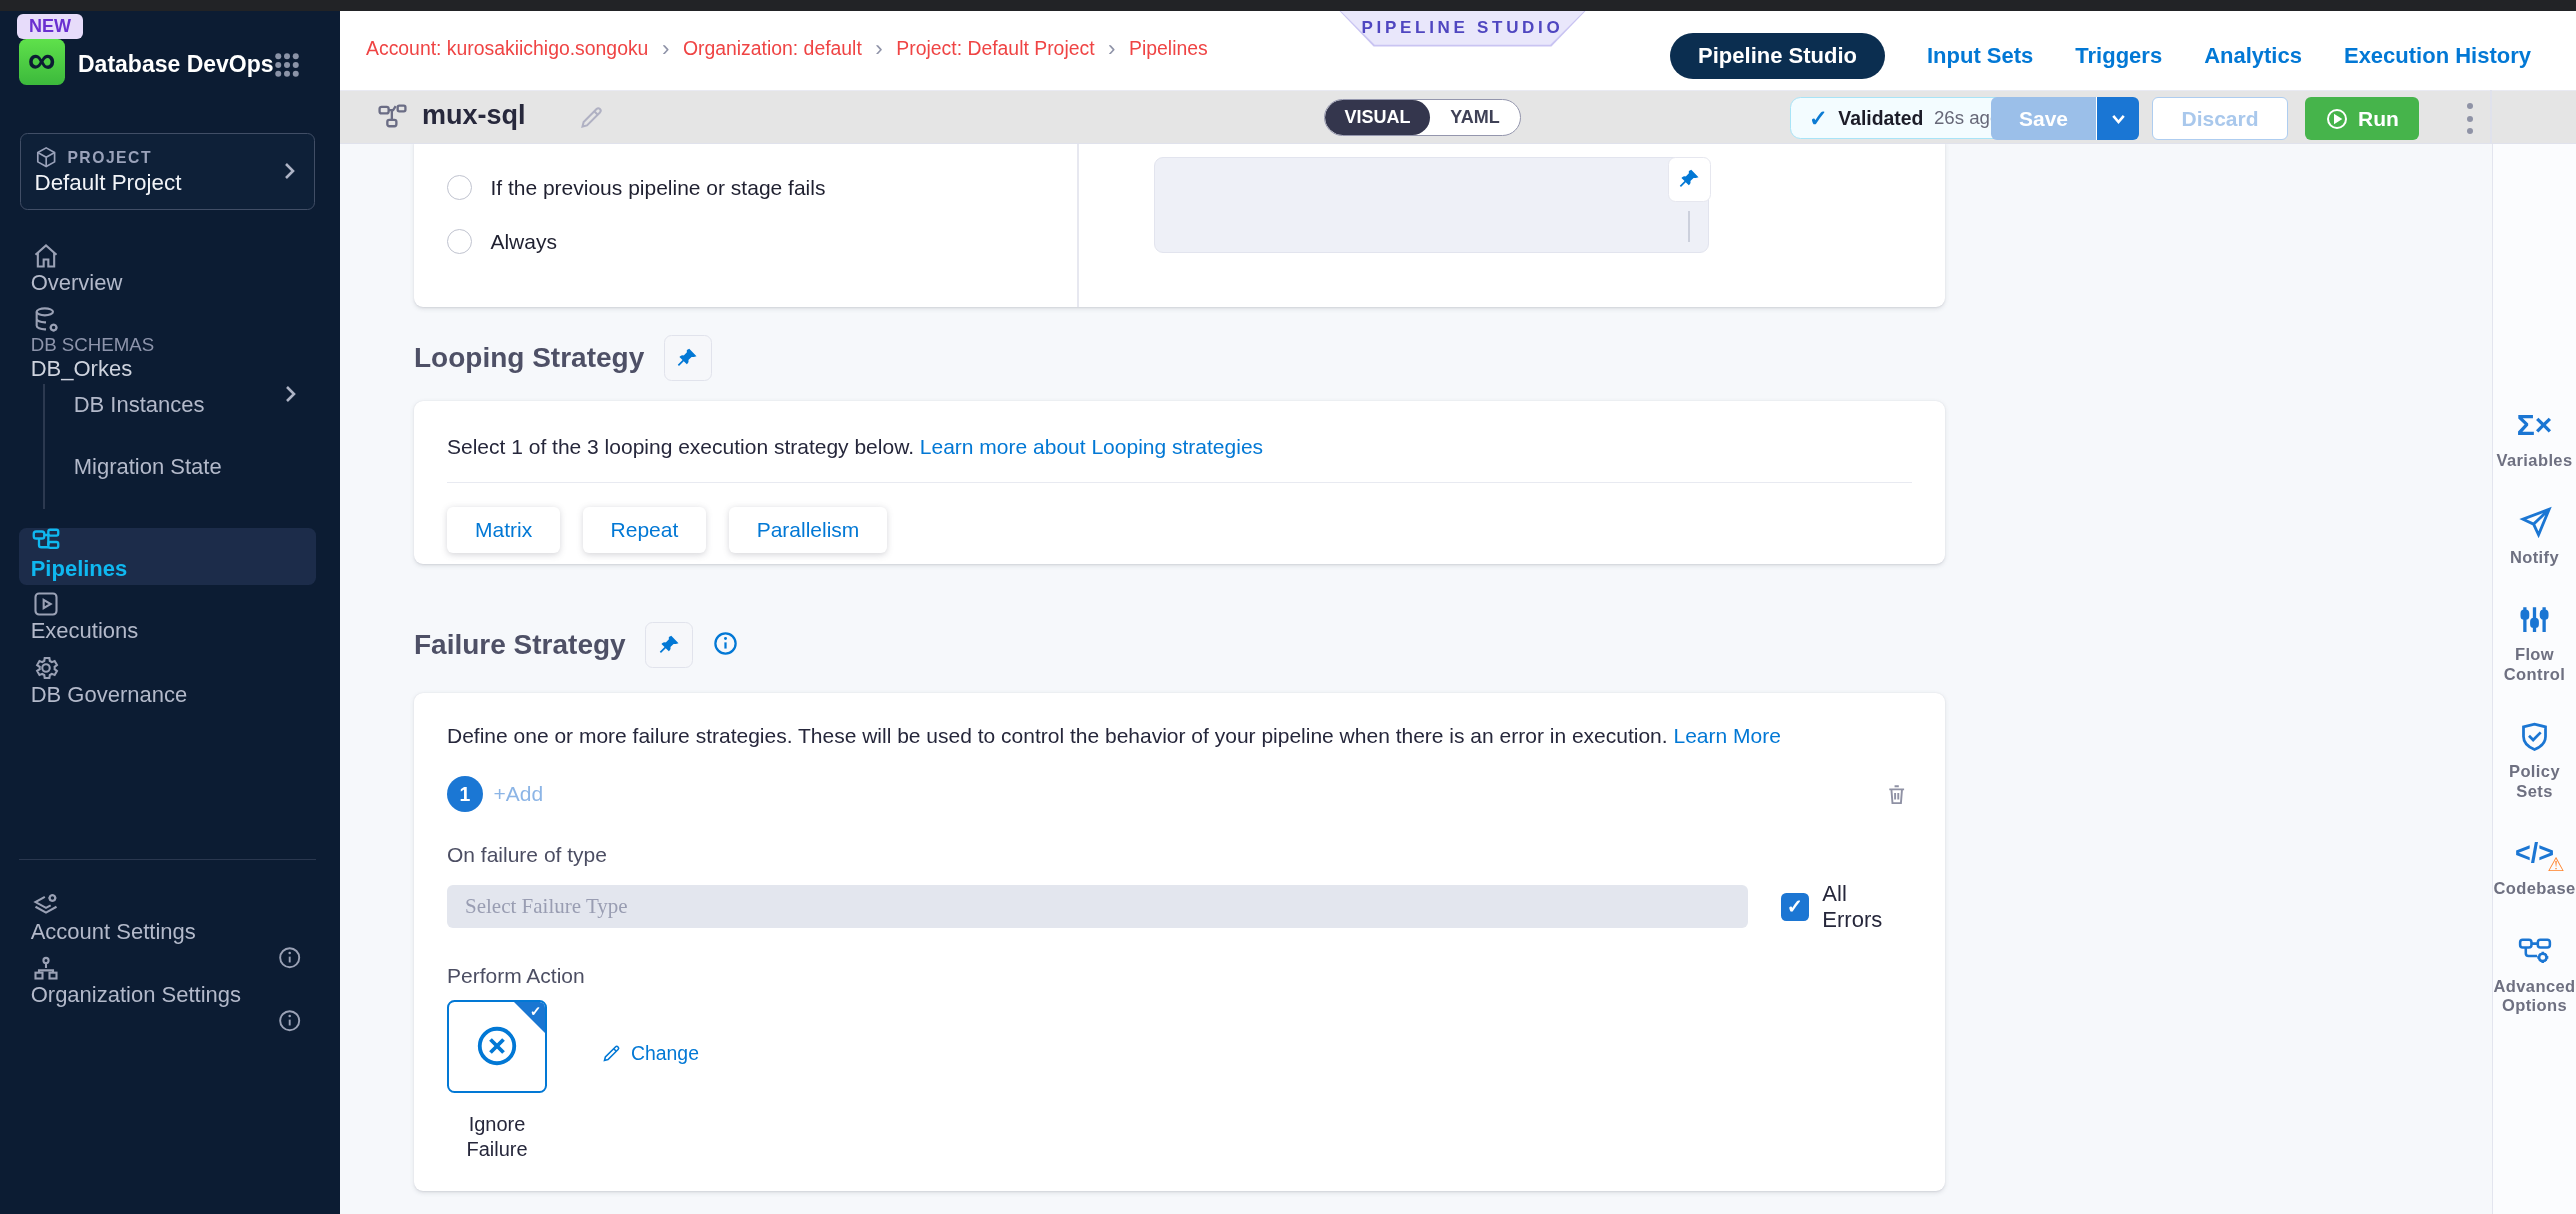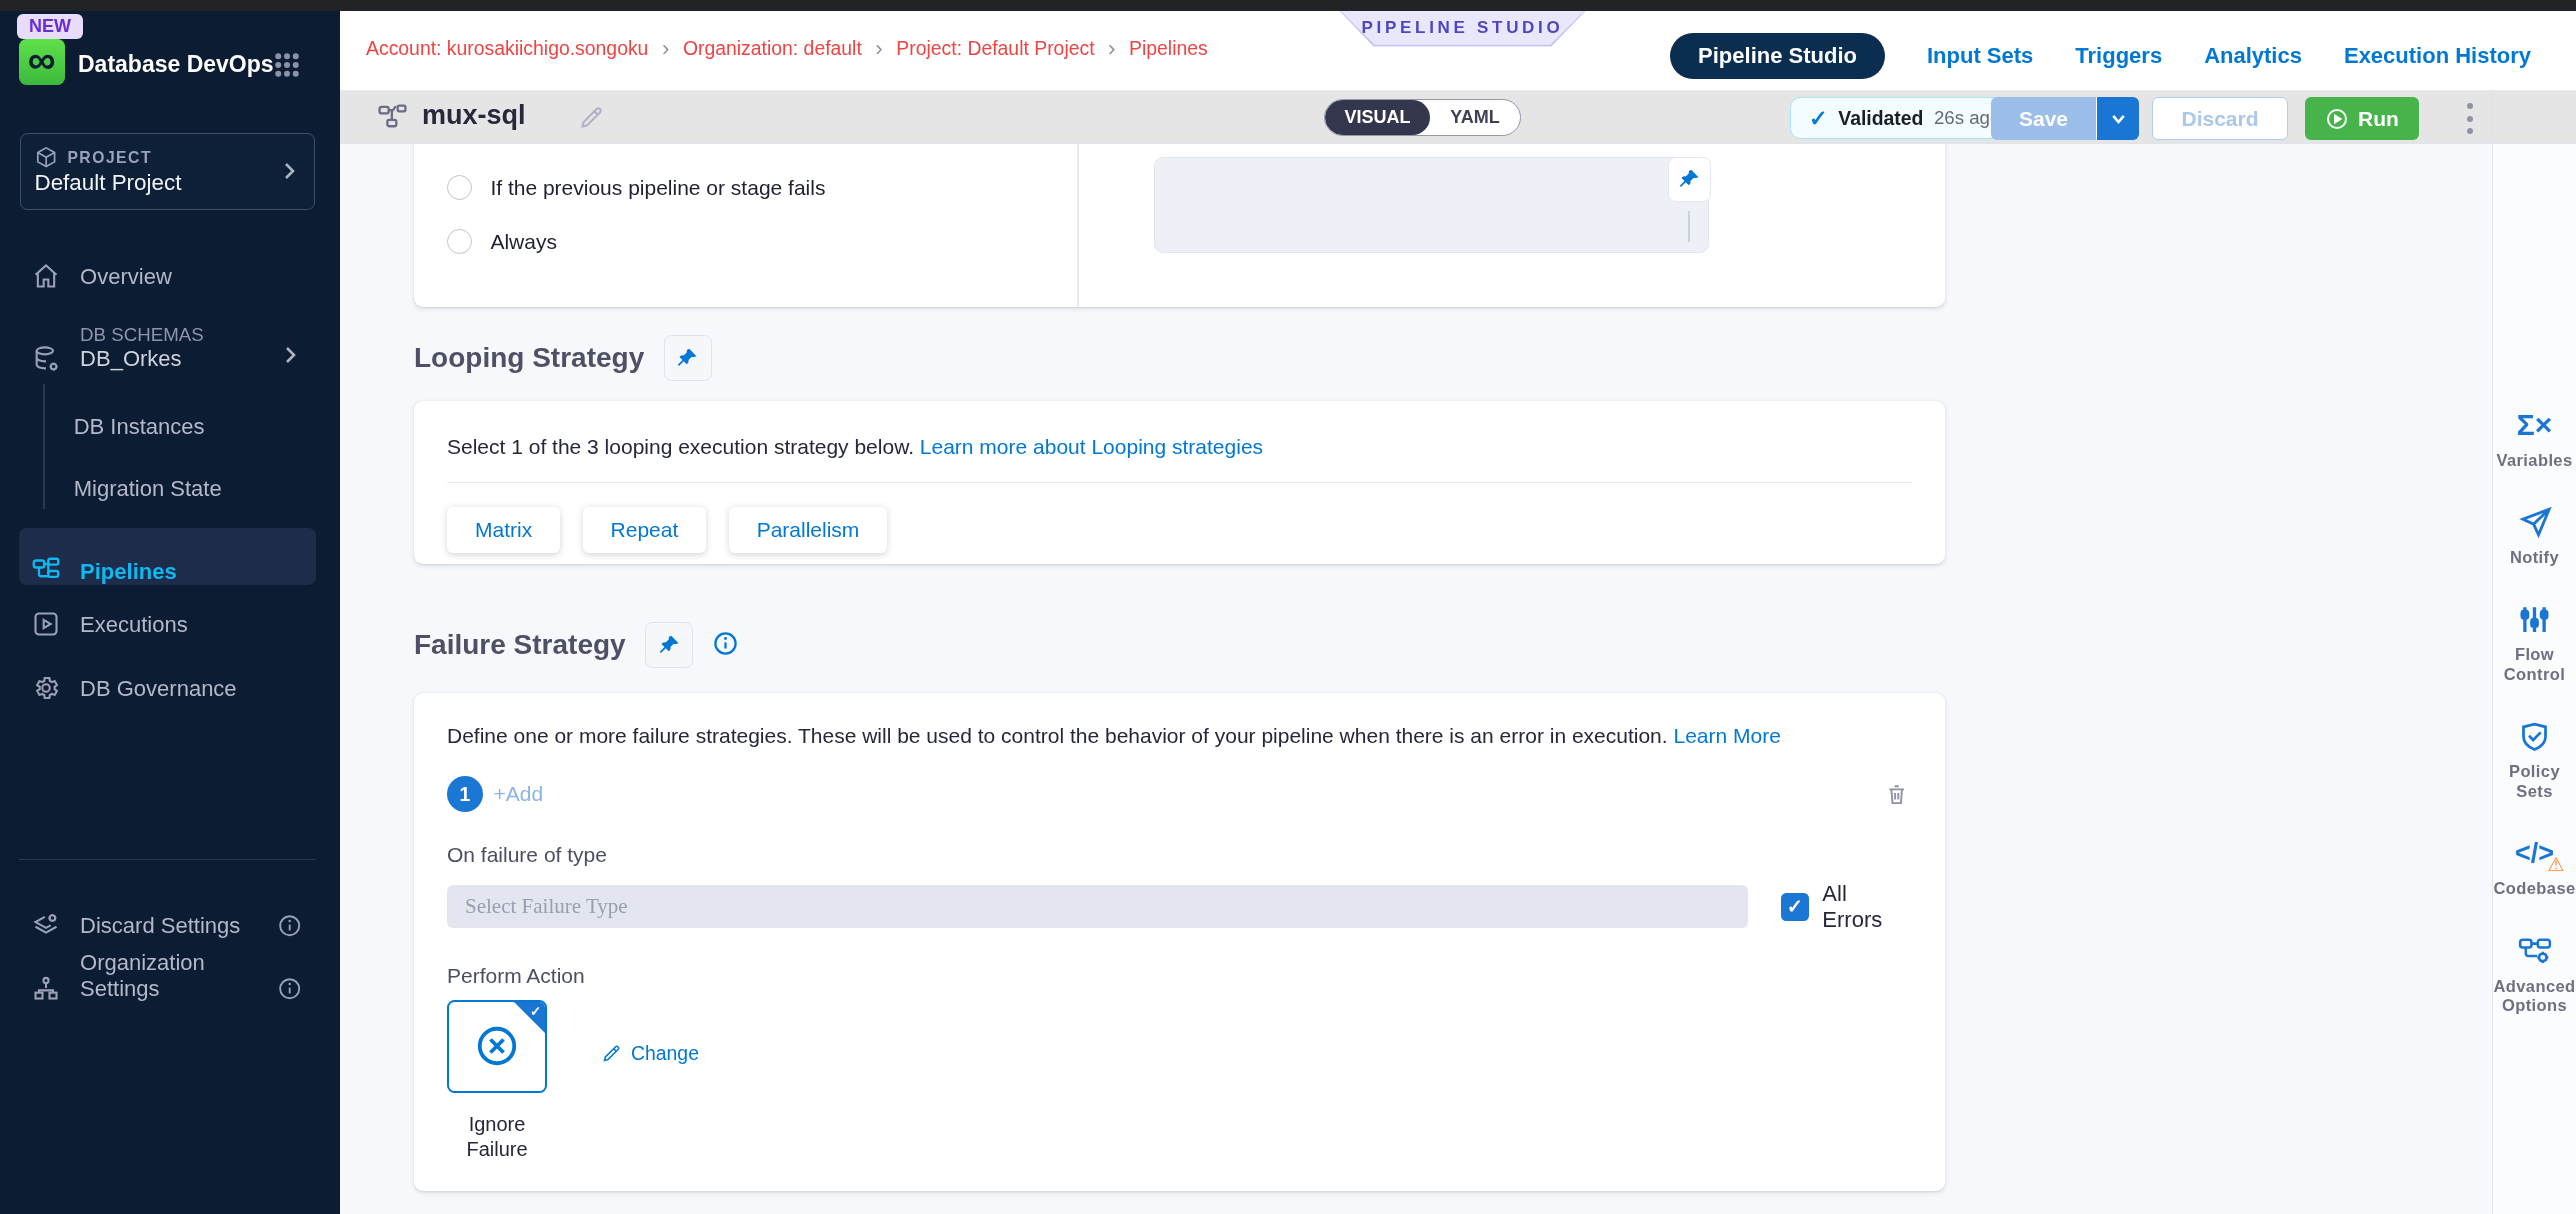--- a/index.html
+++ b/index.html
@@ -14,21 +14,21 @@
   .new-badge { position:absolute; left:17px; top:3px; background:#e7dcfa; color:#6a2fd0; font-size:18px; font-weight:bold; padding:2.2px 12px; border-radius:6px; z-index:2; }
   .logo { position:absolute; left:18.7px; top:28px; width:46px; height:46px; border-radius:7.5px; background:linear-gradient(180deg,#5fe14b,#3cb93c); display:flex; align-items:center; justify-content:center; }
   .logo span { color:#0c1c33; font-size:39px; font-weight:bold; line-height:1; margin-top:-4.5px; }
   .app-title { position:absolute; left:78px; top:40px; color:#fff; font-size:23px; font-weight:bold; }
   .grid-icon { position:absolute; left:272px; top:39px; width:30px; height:30px; cursor:pointer; }
   .project-card { position:absolute; left:20px; top:122px; width:295px; height:77px; border:1.5px solid #414e66; border-radius:7.5px; background:#0e2038; cursor:pointer; }
   .project-card .row1 { position:absolute; left:13.5px; top:12px; display:flex; align-items:center; gap:10.5px; }
   .project-label { color:#9aa2ba; font-size:15.7px; font-weight:bold; letter-spacing:1.5px; }
   .project-name { position:absolute; left:13.5px; top:36px; color:#f2f4f8; font-size:22.4px; }
   .project-chevron { position:absolute; right:13.5px; top:25.4px; }
-  .nav-row { position:absolute; left:18.7px; width:297px; height:48px; display:flex; align-items:flex-end; padding-left:12px; color:#b3b9ca; font-size:22px; cursor:pointer; }
+  .nav-row { position:absolute; left:18.7px; width:297px; height:48px; display:flex; align-items:flex-start; padding-left:12px; color:#b3b9ca; font-size:22px; cursor:pointer;flex-direction:column; }
   .nav-row .nicon { width:30px; display:flex; justify-content:center; margin-right:19.4px; flex:none; }
   .nav-sub { padding-left:55px; }
   .subline { position:absolute; left:43px; top:373px; width:1.5px; height:125px; background:#2c3950; }
   .nav-active { background:#1c2c4a; border-radius:7.5px; color:#0fb8f0; font-weight:bold; height:57px; }
   .nav-two { height:67px; }
   .nav-two .texts { display:flex; flex-direction:column; line-height:1.2; }
   .nav-mini { color:#8d94ab; font-size:18.7px; }
   .nav-val { color:#ced3de; font-size:22px; }
   .nav-chevron { margin-left:auto; margin-right:13.5px; }
   .side-divider { position:absolute; left:18.7px; top:848px; width:297px; height:1.5px; background:#2a374f; }
@@ -237,21 +237,21 @@
 
     <div class="nav-row" style="top:880px">
       <span class="nicon">
         <svg viewBox="0 0 24 24" width="28" height="28" fill="none" stroke="#9aa1b5" stroke-width="1.8">
             <path d="M11 5l-8 4.5 9 5 4-2.2"></path>
             <path d="M3 13.5l9 5 9-5"></path>
             <circle cx="17.5" cy="6" r="2.4"></circle>
             <path d="M17.5 2.7v1M17.5 8.3v1M14.2 6h1M19.8 6h1"></path>
           </svg>
       </span>
-      <span>Discard Settings</span>
+      <span>Account Settings</span>
       <span class="info-right">
         <svg viewBox="0 0 24 24" width="25.4" height="25.4" fill="none" stroke="#9aa1b5" stroke-width="1.8">
             <circle cx="12" cy="12" r="9"></circle>
             <path d="M12 11v5.5"></path>
             <circle cx="12" cy="7.6" r="1.2" fill="#9aa1b5" stroke="none"></circle>
           </svg>
       </span>
     </div>
 
     <div class="nav-row" style="top:943px">

